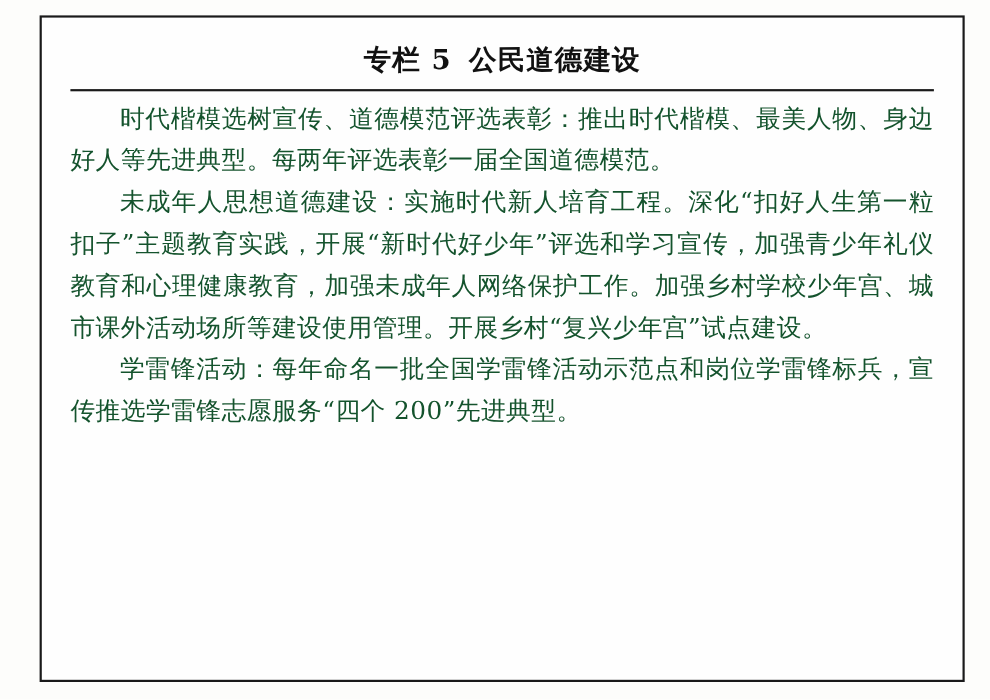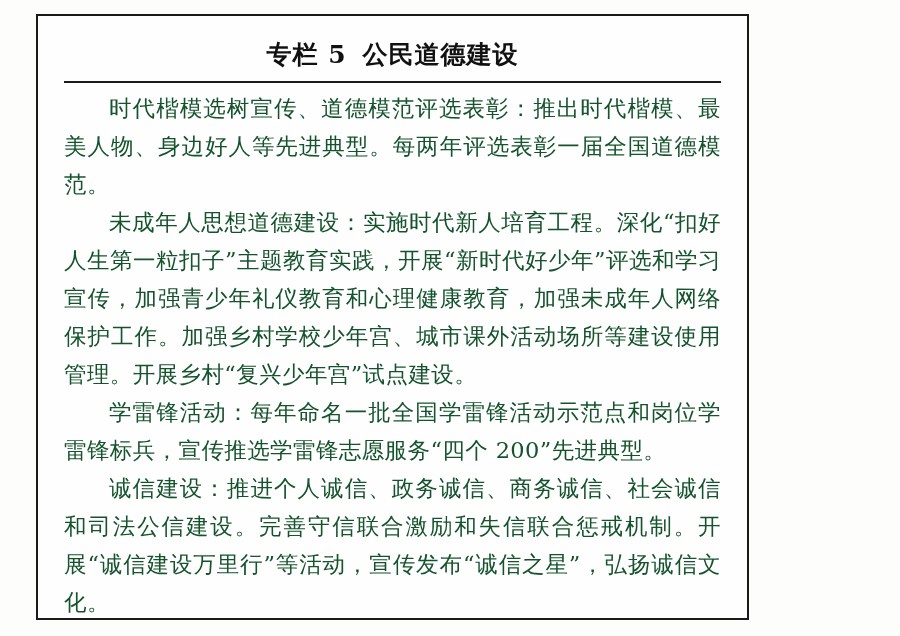--- a/index.html
+++ b/index.html
@@ -16,21 +16,21 @@
   .page {
     position: relative;
     width: 900px;
     height: 636px;
     background: #fdfdfb;
   }
   .box {
     position: absolute;
     left: 36px;
     top: 14px;
-    width: 713px;
+    width: 841px;
     height: 606px;
     border: 2px solid #1a1a1a;
     box-sizing: border-box;
     background: #fefefe;
   }
   .inner {
     position: absolute;
     left: 0;
     top: 0;
     right: 0;
@@ -86,18 +86,17 @@
         <span class="title-num">专栏 5</span>
         <span>公民道德建设</span>
       </div>
 
       <div class="title-rule"></div>
 
       <div class="body-text">
         <p class="para">时代楷模选树宣传、道德模范评选表彰：推出时代楷模、最美人物、身边好人等先进典型。每两年评选表彰一届全国道德模范。</p>
         <p class="para">未成年人思想道德建设：实施时代新人培育工程。深化“扣好人生第一粒扣子”主题教育实践，开展“新时代好少年”评选和学习宣传，加强青少年礼仪教育和心理健康教育，加强未成年人网络保护工作。加强乡村学校少年宫、城市课外活动场所等建设使用管理。开展乡村“复兴少年宫”试点建设。</p>
         <p class="para">学雷锋活动：每年命名一批全国学雷锋活动示范点和岗位学雷锋标兵，宣传推选学雷锋志愿服务“四个 200”先进典型。</p>
-        <p class="para">诚信建设：推进个人诚信、政务诚信、商务诚信、社会诚信和司法公信建设。完善守信联合激励和失信联合惩戒机制。开展“诚信建设万里行”等活动，宣传发布“诚信之星”，弘扬诚信文化。</p>
       </div>
 
     </div>
   </div>
 </div>
 
 </body></html>

